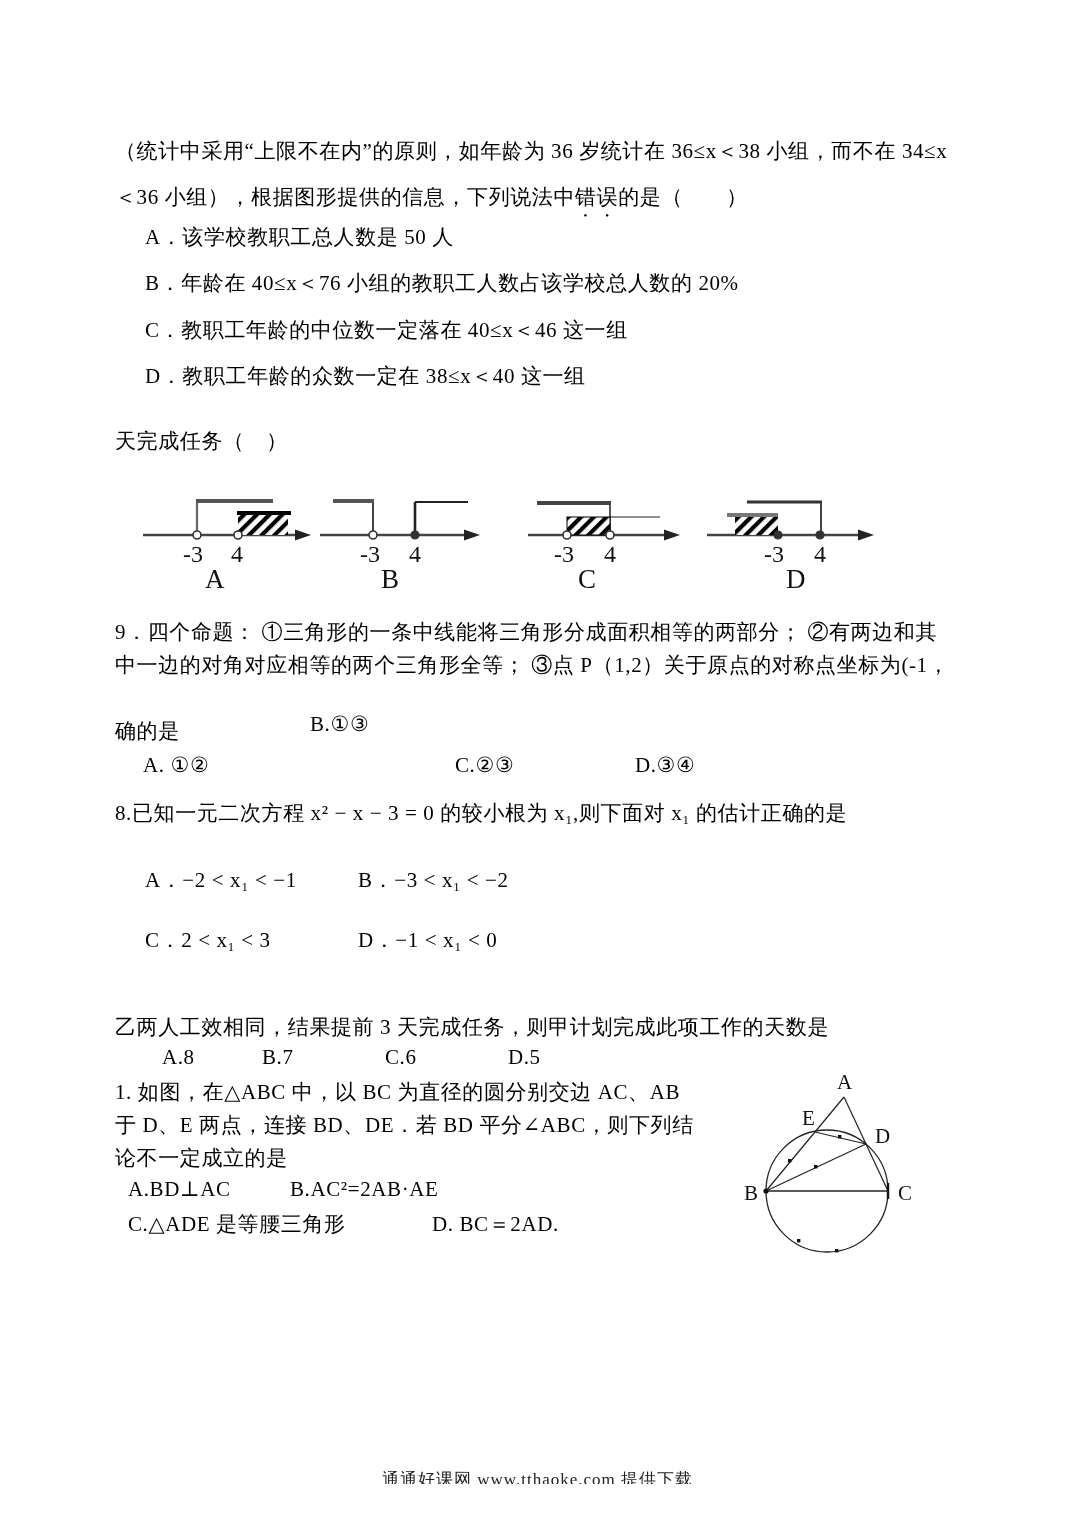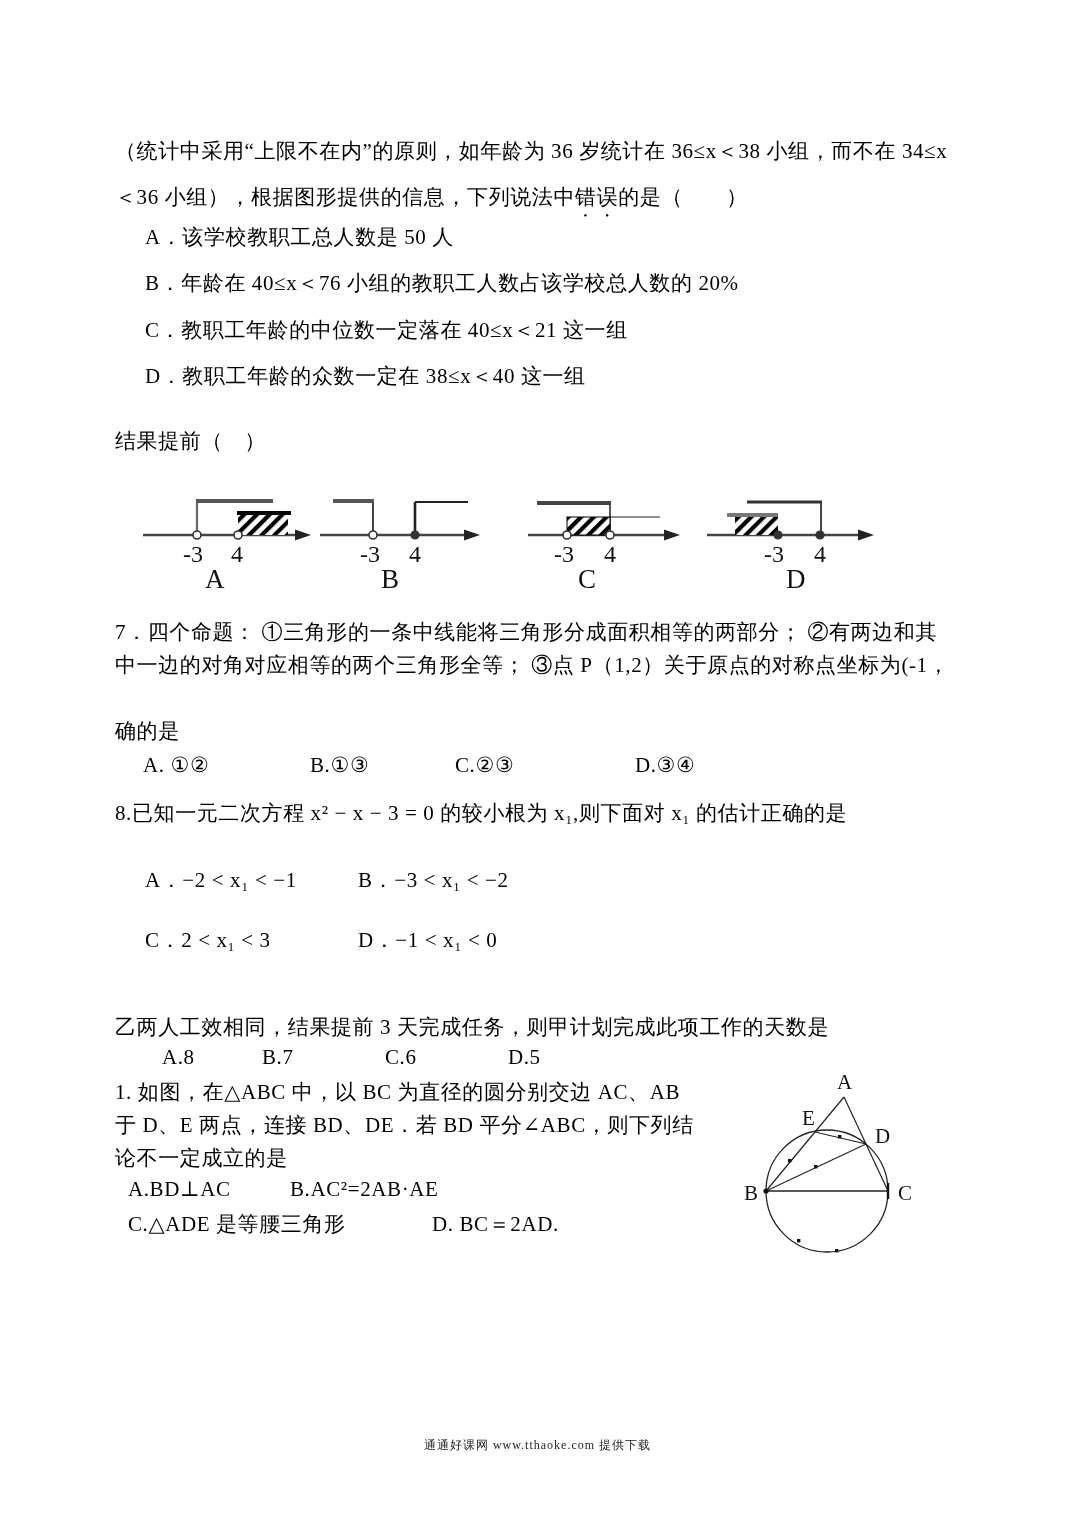--- a/index.html
+++ b/index.html
@@ -26,37 +26,37 @@
     text-emphasis-position:under right;
   }
   svg{position:absolute;overflow:visible;}
   .axis{stroke:#444;stroke-width:2.5;}
   .ah{fill:#222;}
   .nl-text{font-family:"Liberation Serif","DejaVu Serif",serif;font-size:24px;fill:#111;}
   .nl-letter{font-family:"Liberation Serif","DejaVu Serif",serif;font-size:27px;fill:#111;}
   .fig-label{font-family:"Liberation Serif","DejaVu Serif",serif;font-size:21px;fill:#111;}
   .footer{
     position:absolute;left:0;width:1075px;text-align:center;
-    font-size:12px;color:#222;letter-spacing:1px;
+    font-size:17px;color:#222;letter-spacing:1px;margin-top:31px;
   }
 </style>
 </head>
 <body>
 
 <div class="page">
 
   <div class="line" style="top:137px">（统计中采用“上限不在内”的原则，如年龄为 36 岁统计在 36≤x＜38 小组，而不在 34≤x</div>
   <div class="line" style="top:183px"><span>＜36 小组），根据图形提供的信息，下列说法中</span><span class="emph">错误</span><span>的是（　　）</span></div>
 
   <div class="line" style="top:223px;left:145px">A．该学校教职工总人数是 50 人</div>
   <div class="line" style="top:269px;left:145px">B．年龄在 40≤x＜76 小组的教职工人数占该学校总人数的 20%</div>
-  <div class="line" style="top:316px;left:145px">C．教职工年龄的中位数一定落在 40≤x＜21 这一组</div>
+  <div class="line" style="top:316px;left:145px">C．教职工年龄的中位数一定落在 40≤x＜46 这一组</div>
   <div class="line" style="top:362px;left:145px">D．教职工年龄的众数一定在 38≤x＜40 这一组</div>
 
-  <div class="line" style="top:427px">结果提前（　）</div>
+  <div class="line" style="top:427px">天完成任务（　）</div>
 
   <svg style="left:125px;top:478px" width="200" height="118" viewBox="0 0 200 118">
     <defs>
       <pattern id="hA" width="9" height="9" patternUnits="userSpaceOnUse" patternTransform="rotate(45)">
         <rect width="9" height="9" fill="#fff"></rect>
           <rect width="4.2" height="9" fill="#000"></rect>
       </pattern>
     </defs>
     <line class="axis" x1="18" y1="57" x2="172" y2="57"></line>
     <polygon class="ah" points="186,57 170,51.5 170,62.5"></polygon>
@@ -118,25 +118,25 @@
     <line x1="123" y1="24" x2="123" y2="57" stroke="#333" stroke-width="1.8"></line>
     <rect x="37" y="39" width="43" height="18" fill="url(#hD)"></rect>
     <line x1="29" y1="37" x2="80" y2="37" stroke="#777" stroke-width="4"></line>
     <circle cx="80" cy="57" r="4" fill="#333" stroke="#333" stroke-width="1.2"></circle>
     <circle cx="122" cy="57" r="4" fill="#333" stroke="#333" stroke-width="1.2"></circle>
     <text class="nl-text" x="66" y="84">-3</text>
     <text class="nl-text" x="116" y="84">4</text>
     <text class="nl-letter" x="88" y="110">D</text>
   </svg>
 
-  <div class="line" style="top:618px">7．四个命题： ①三角形的一条中线能将三角形分成面积相等的两部分； ②有两边和其</div>
+  <div class="line" style="top:618px">9．四个命题： ①三角形的一条中线能将三角形分成面积相等的两部分； ②有两边和其</div>
   <div class="line" style="top:651px">中一边的对角对应相等的两个三角形全等； ③点 P（1,2）关于原点的对称点坐标为(-1，</div>
   <div class="line" style="top:717px">确的是</div>
   <span class="abs" style="left:143px;top:753px">A. ①②</span>
-  <span class="abs" style="left:310px;top:753px">B.①③</span>
+  <span class="abs" style="left:310px;top:712px">B.①③</span>
   <span class="abs" style="left:455px;top:753px">C.②③</span>
   <span class="abs" style="left:635px;top:753px">D.③④</span>
 
   <div class="line" style="top:799px">8.已知一元二次方程 x² − x − 3 = 0 的较小根为 x₁,则下面对 x₁ 的估计正确的是</div>
   <span class="abs" style="left:145px;top:866px">A．−2 &lt; x₁ &lt; −1</span>
   <span class="abs" style="left:358px;top:866px">B．−3 &lt; x₁ &lt; −2</span>
   <span class="abs" style="left:145px;top:926px">C．2 &lt; x₁ &lt; 3</span>
   <span class="abs" style="left:358px;top:926px">D．−1 &lt; x₁ &lt; 0</span>
 
   <div class="line" style="top:1013px">乙两人工效相同，结果提前 3 天完成任务，则甲计划完成此项工作的天数是</div>

